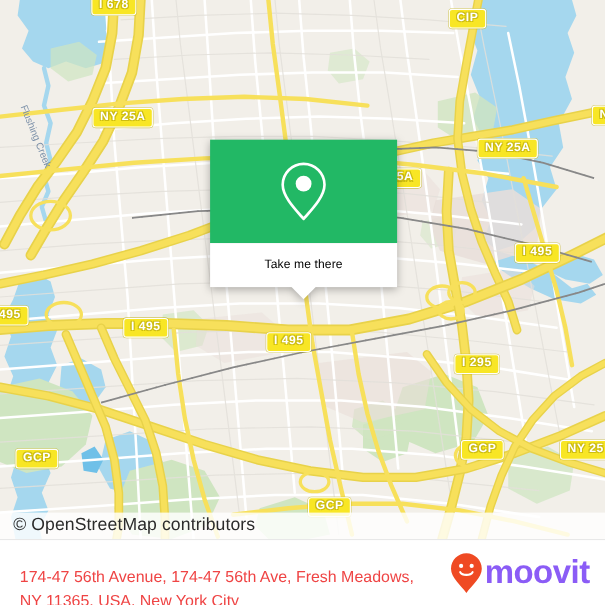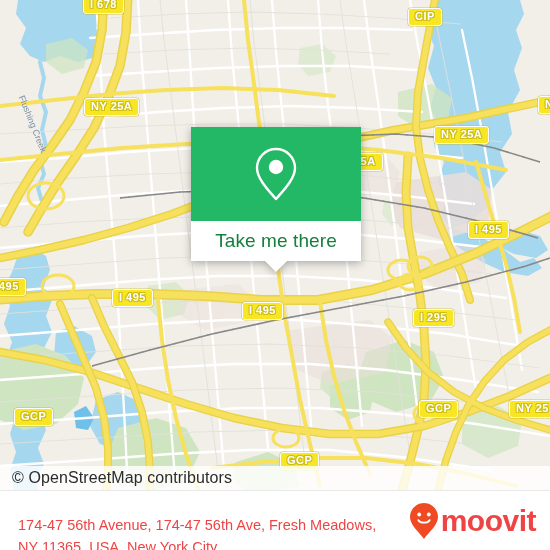--- a/index.html
+++ b/index.html
@@ -88,22 +88,22 @@
   }
   #popup-bottom {
     position: relative;
     height: 40px;
     background: #ffffff;
     display: flex;
     align-items: center;
     justify-content: center;
   }
   #popup-label {
-    font-size: 19px;
-    color: #15803d;
+    font-size: 11px;
+    color: #000000;
     letter-spacing: 0.1px;
   }
   #popup-arrow {
     position: absolute;
     left: 50%;
     bottom: -11px;
     margin-left: -11px;
     width: 0; height: 0;
     border-left: 11px solid transparent;
     border-right: 11px solid transparent;
@@ -130,21 +130,21 @@
     margin-top: 30px;
   }
   #footer-logo {
     display: flex;
     align-items: center;
     gap: 2px;
   }
   #moovit-wordmark {
     font-size: 30px;
     font-weight: bold;
-    color: #ef4444;
+    color: #8b5cf6;
     letter-spacing: -0.5px;
     line-height: 30px;
   }
 </style>
 </head>
 <body>
 
 <div id="app">
 
   <div id="map-area">
@@ -358,21 +358,21 @@
         <div class="shield" style="left: 83px; top: -4px;">I 678</div>
         <div class="shield" style="left: 408px; top: 8px;">CIP</div>
         <div class="shield" style="left: 84px; top: 98px;">NY 25A</div>
         <div class="shield" style="left: 434px; top: 126px;">NY 25A</div>
         <div class="shield" style="left: 538px; top: 96px;">NY</div>
         <div class="shield" style="left: 347px; top: 153px;">25A</div>
         <div class="shield" style="left: 468px; top: 221px;">I 495</div>
         <div class="shield" style="left: -8px; top: 278px;">495</div>
         <div class="shield" style="left: 112px; top: 289px;">I 495</div>
         <div class="shield" style="left: 242px; top: 302px;">I 495</div>
-        <div class="shield" style="left: 413px; top: 309px; text-align: center;">I 295</div>
+        <div class="shield" style="left: 413px; top: 322px; text-align: center;">I 295</div>
         <div class="shield" style="left: 14px; top: 408px;">GCP</div>
         <div class="shield" style="left: 419px; top: 400px;">GCP</div>
         <div class="shield" style="left: 509px; top: 400px;">NY 25</div>
         <div class="shield" style="left: 280px; top: 452px;">GCP</div>
       </div>
 
     <div id="water-layer">
         <div class="water-label" style="left: 26px; top: 94px; transform: rotate(68deg);">Flushing Creek</div>
       </div>
 

